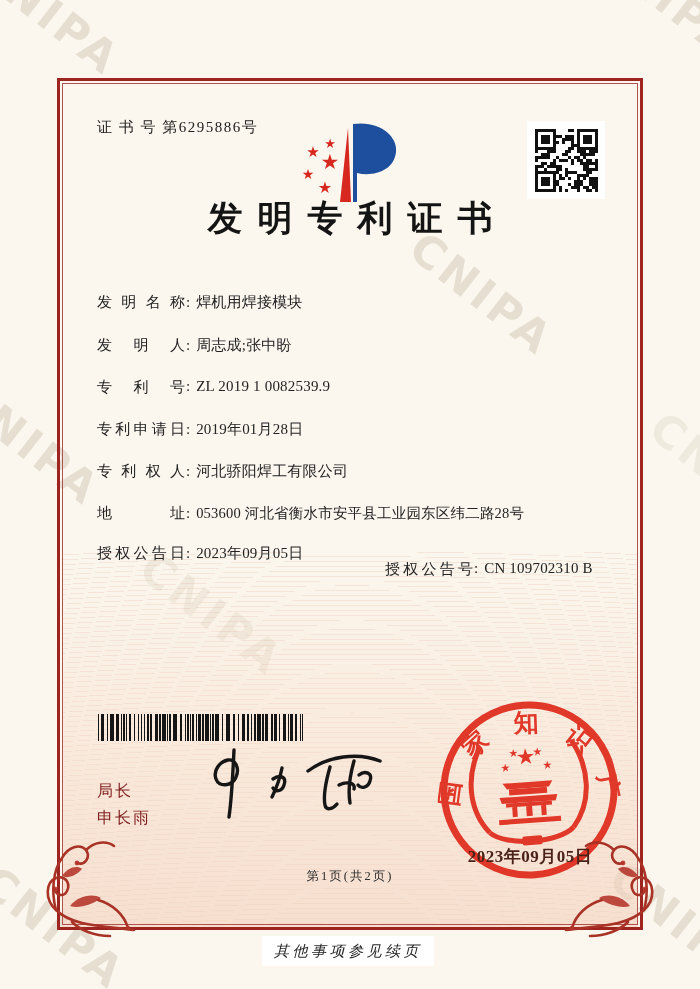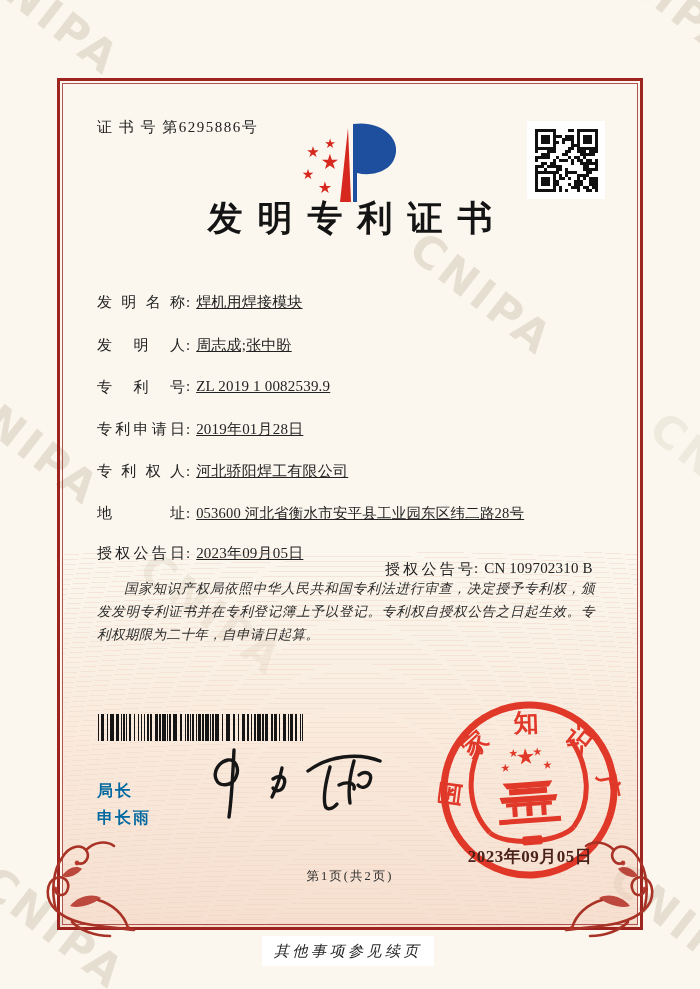--- a/index.html
+++ b/index.html
@@ -30,34 +30,34 @@
   .abs{position:absolute;z-index:2;}
 
   .cert-no{left:97px;top:118px;font-size:15px;letter-spacing:1.5px;color:#212121;}
 
   .qr-box{left:527px;top:121px;width:78px;height:78px;background:#fff;
       display:flex;align-items:center;justify-content:center;}
 
   .title{left:57px;top:195px;width:586px;text-align:center;font-size:35px;
       font-weight:bold;color:#141414;letter-spacing:15px;text-indent:15px;}
 
-  .row{left:97px;height:22px;font-size:15px;color:#232323;white-space:nowrap;text-decoration:underline;}
+  .row{left:97px;height:22px;font-size:15px;color:#232323;white-space:nowrap;}
   .lbl{display:inline-block;width:88px;text-align:justify;text-align-last:justify;
       vertical-align:top;}
   .colon{display:inline-block;margin:0 6px 0 1px;}
   .val{letter-spacing:0.2px;}
   .lbl2{display:inline-block;width:88px;text-align:justify;text-align-last:justify;
       vertical-align:top;}
   .pair2{position:absolute;left:288px;top:16px;white-space:nowrap;}
 
   .para{left:97px;width:498px;font-size:13.5px;line-height:1.72;
       font-style:italic;color:#2b2b2b;text-align:justify;text-indent:2em;
       letter-spacing:0.4px;}
 
-  .signer{left:97px;font-size:16px;font-weight:700;color:#0369a1;letter-spacing:2px;}
+  .signer{left:97px;font-size:16px;font-weight:400;color:#7f1d1d;letter-spacing:2px;}
 
   .seal-date{left:458px;top:845px;width:144px;text-align:center;font-size:17px;
       font-weight:600;color:#4b2219;letter-spacing:0.5px;z-index:4;}
 
   .page-note{left:57px;top:868px;width:586px;text-align:center;font-size:12.5px;
       color:#2c2c2c;letter-spacing:2px;}
 
   .cont-box{left:262px;top:936px;width:172px;height:30px;background:#ffffff;
       display:flex;align-items:center;justify-content:center;z-index:3;}
   .cont-box span{font-size:15px;font-style:italic;color:#262626;letter-spacing:3.5px;}
@@ -367,21 +367,20 @@
   <div class="abs row" style="top:504px;">
     <span class="lbl">地址</span><span class="colon">:</span><span class="val" style="font-size:14.5px;">053600 河北省衡水市安平县工业园东区纬二路28号</span>
   </div>
   <div class="abs row" style="top:544px;width:498px;">
     <span class="lbl">授权公告日</span><span class="colon">:</span><span class="val">2023年09月05日</span>
     <span class="pair2">
       <span class="lbl2">授权公告号</span><span class="colon">:</span><span class="val">CN 109702310 B</span>
     </span>
   </div>
 
-  <div class="abs para" style="top:577px;">国家知识产权局依照中华人民共和国专利法进行审查，决定授予专利权，颁发发明专利证书并在专利登记簿上予以登记。专利权自授权公告之日起生效。专利权期限为二十年，自申请日起算。</div>
 
   <svg class="abs barcode" id="barcode-svg" width="212" height="27">
       <rect x="0" y="0" width="1" height="27" fill="#151515"></rect>
       <rect x="3" y="0" width="3" height="27" fill="#151515"></rect>
       <rect x="9" y="0" width="1" height="27" fill="#151515"></rect>
       <rect x="12" y="0" width="4" height="27" fill="#151515"></rect>
       <rect x="18" y="0" width="3" height="27" fill="#151515"></rect>
       <rect x="23" y="0" width="1" height="27" fill="#151515"></rect>
       <rect x="25" y="0" width="2" height="27" fill="#151515"></rect>
       <rect x="28" y="0" width="1" height="27" fill="#151515"></rect>

